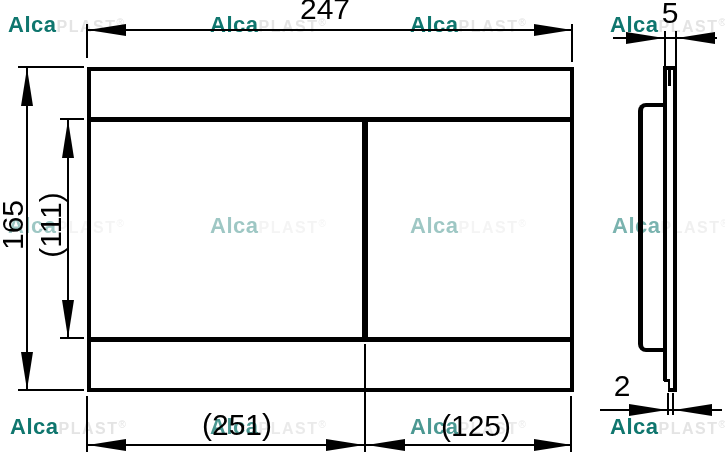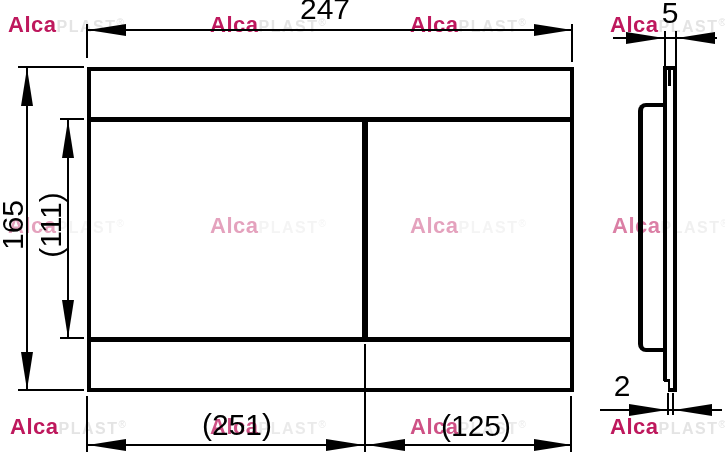--- a/index.html
+++ b/index.html
@@ -21,21 +21,21 @@
   .ar { position:absolute; width:0; height:0; }
   .ar.w { border-top:6px solid transparent; border-bottom:6px solid transparent; border-right:38px solid #000; } 
   .ar.e { border-top:6px solid transparent; border-bottom:6px solid transparent; border-left:38px solid #000; }  
   .ar.n { border-left:6px solid transparent; border-right:6px solid transparent; border-bottom:38px solid #000; }
   .ar.s { border-left:6px solid transparent; border-right:6px solid transparent; border-top:38px solid #000; }   
   
   .dim { position:absolute; font-size:30px; line-height:30px; color:#000; text-align:center; white-space:nowrap; }
   .dim.vert { transform:rotate(-90deg); }
   
   .wm { position:absolute; white-space:nowrap; line-height:22px; pointer-events:none; }
-  .wm .b { font-weight:bold; font-size:22px; color:#be185d; letter-spacing:0.5px; }
+  .wm .b { font-weight:bold; font-size:22px; color:#0f766e; letter-spacing:0.5px; }
   .wm .l { font-weight:bold; font-size:16px; color:#e4e4e4; letter-spacing:1.5px; }
   .wm .r { font-size:10px; color:#e4e4e4; vertical-align:super; }
 </style>
 </head>
 <body>
 
 <div class="canvas">
 
   <div class="wm" style="left:8px;top:12px;opacity:1"><span class="b">Alca</span><span class="l">PLAST</span><span class="r">®</span></div>
   <div class="wm" style="left:210px;top:12px;opacity:1"><span class="b">Alca</span><span class="l">PLAST</span><span class="r">®</span></div>

